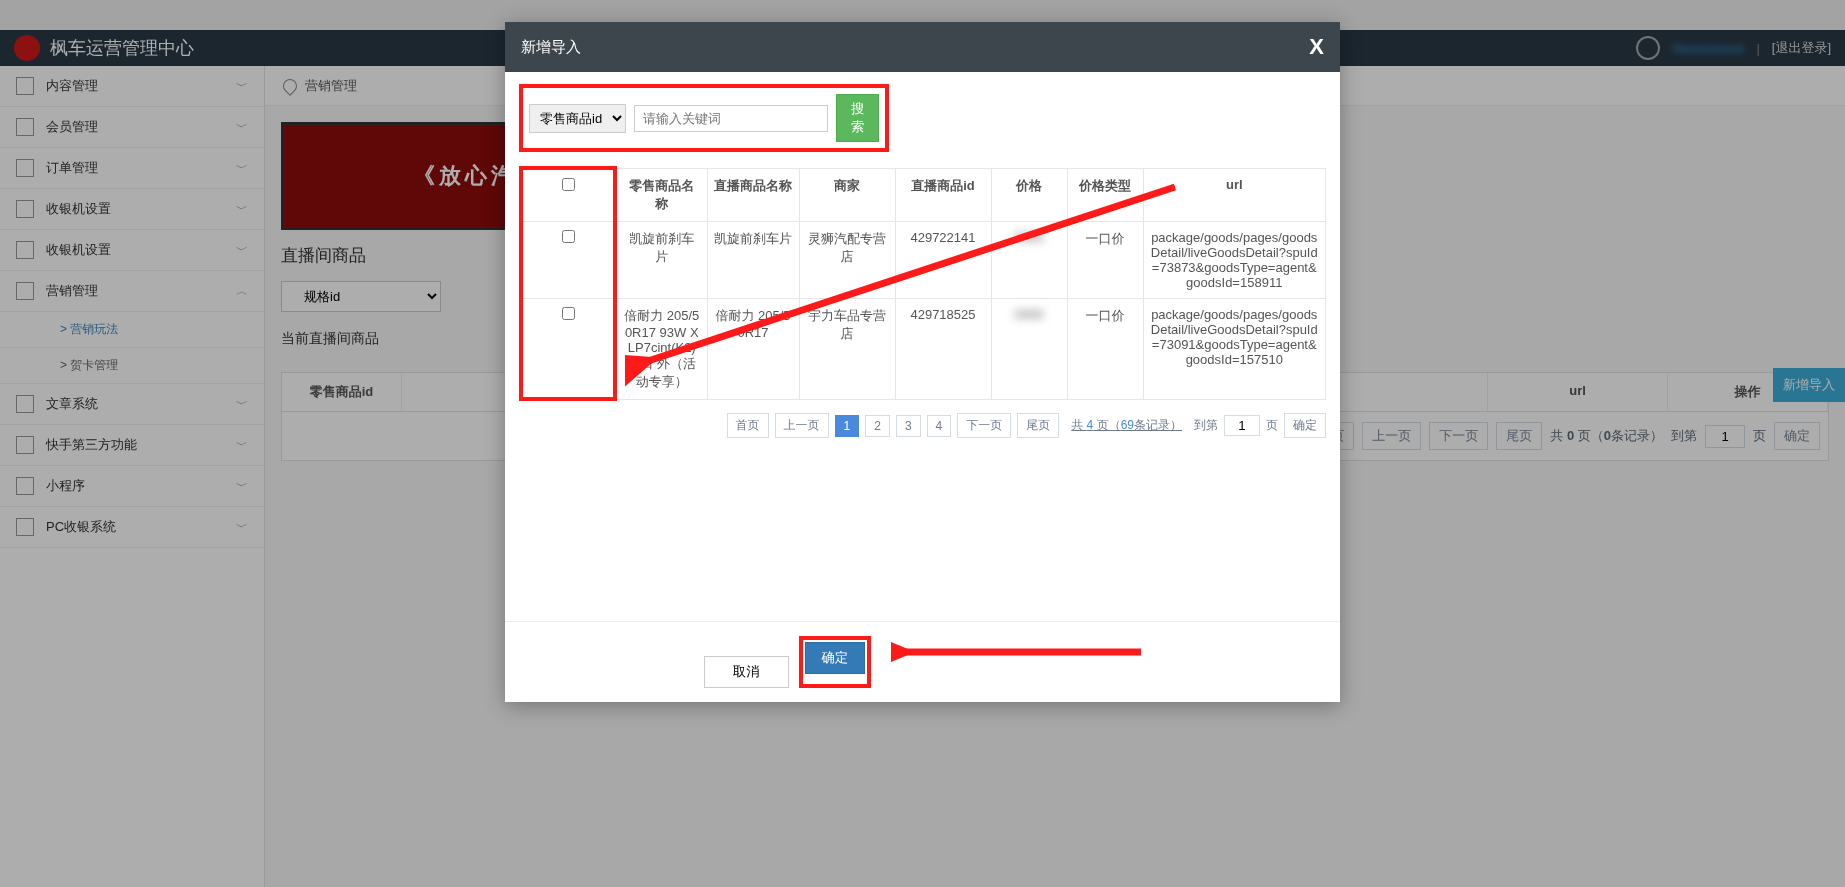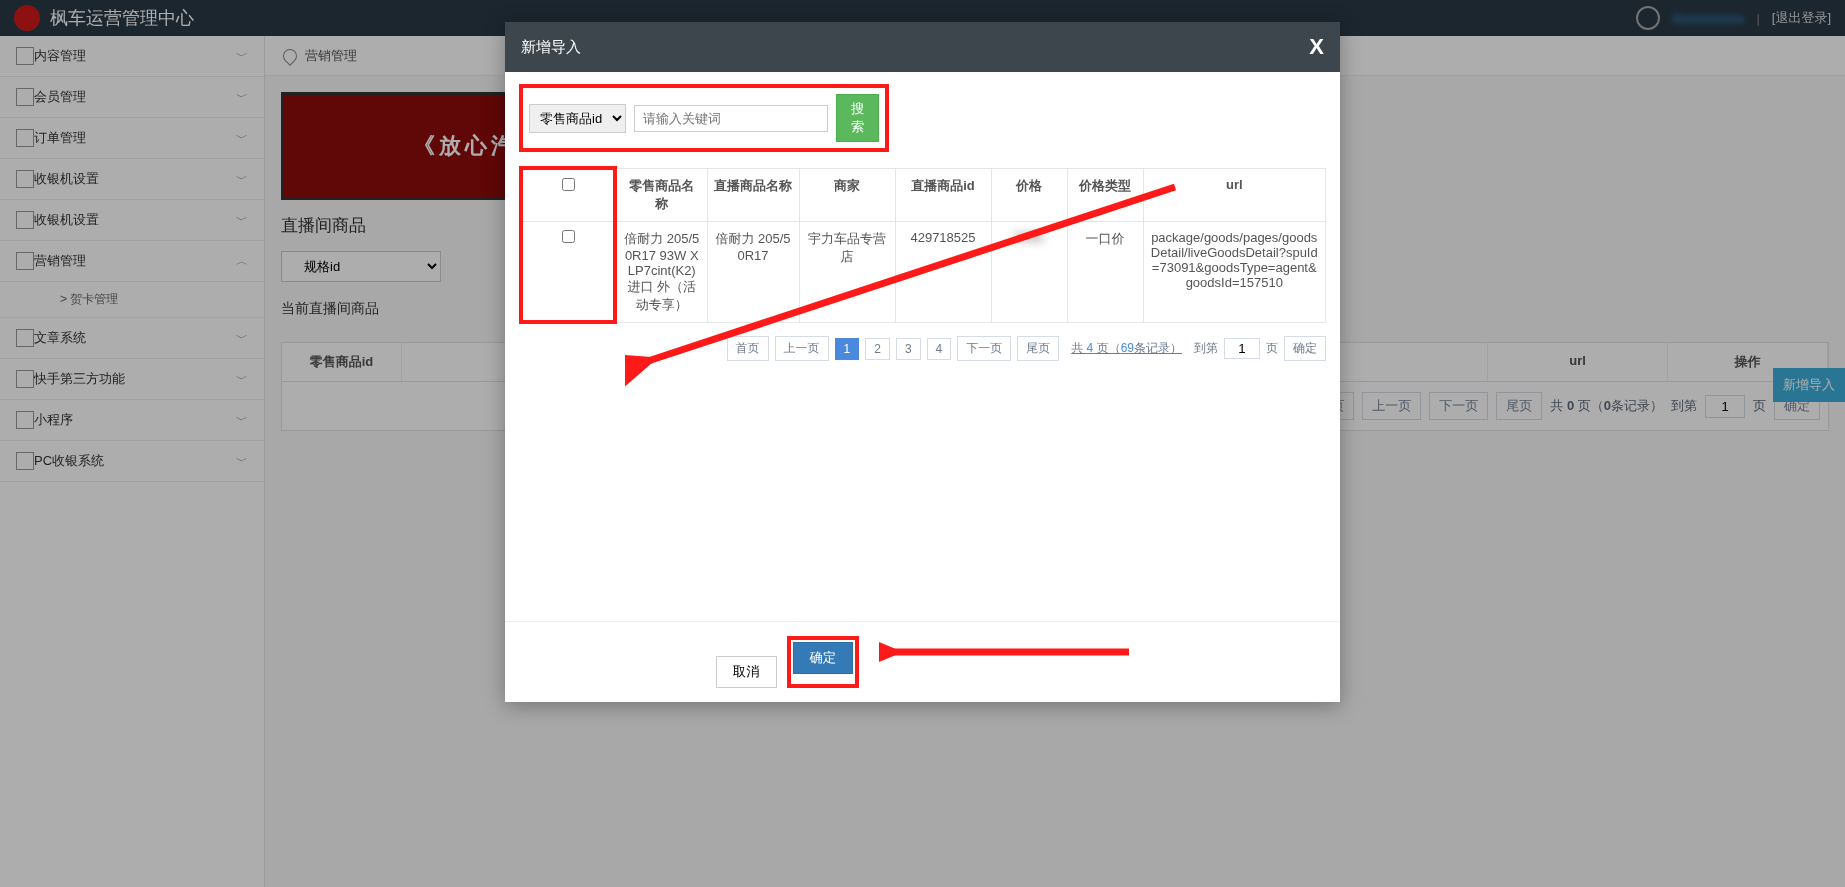--- a/index.html
+++ b/index.html
@@ -16,20 +16,21 @@
   }
   
   .header {
     height: 36px;
     background: #293846;
     color: #fff;
     display: flex;
     align-items: center;
     padding: 0 14px;
     justify-content: space-between;
+    margin-top: 30px;
   }
   .header-left { display:flex; align-items:center; gap:10px; font-size:18px;}
   .header-left .logo {
     width:26px; height:26px; background:#d21a1a;
     border-radius:50%;
     position:relative;
   }
   .header-right { display:flex; align-items:center; gap:12px; font-size:13px;}
   .header-right .avatar {
     width:24px; height:24px; border:2px solid #aaa; border-radius:50%;
@@ -42,21 +43,21 @@
   .main { display:flex; height:calc(100% - 36px); }
   .sidebar {
     width:265px; background:#fff; border-right:1px solid #e5e5e5;
     overflow-y:auto;
   }
   .side-item {
     display:flex; align-items:center; justify-content:space-between;
     padding:11px 16px; border-bottom:1px solid #eee; cursor:pointer;
     color:#333;
   }
-  .side-item .s-left { display:flex; align-items:center; }
+  .side-item .s-left { display:flex; align-items:center; gap:12px;}
   .side-item .s-icon {
     width:18px; height:18px; display:inline-block;
     border:1.5px solid #999;
   }
   .side-item .chev { color:#999; font-size:12px;}
   .sub-item {
     padding:9px 16px 9px 60px; font-size:12px; color:#666;
     border-bottom:1px solid #f3f3f3; cursor:pointer;
   }
   .sub-item.active { color:#4481c1; }
@@ -167,21 +168,21 @@
   }
   .dlg-pager .p-btn.active { background:#4b89dc; border-color:#4b89dc; color:#fff;}
   .dlg-pager .info { margin:0 6px;text-decoration:underline;}
   .dlg-pager .info b { color:#4b89dc; font-weight:normal;}
   .dlg-pager .p-input { width:36px; border:1px solid #d6dce6; padding:2px 4px; text-align:center;}
   .dlg-foot {
     padding:14px 0; display:flex; justify-content:center; gap:10px;
     border-top:1px solid #eee;
   }
   .dlg-foot .btn-cancel {
-    border:1px solid #ccc; background:#fff; padding:6px 16px; cursor:pointer;margin-top:20px;
+    border:1px solid #ccc; background:#fff; padding:6px 28px; cursor:pointer;margin-top:20px;
   }
   .dlg-foot .btn-ok {
     border:1px solid #2e6da4; background:#337ab7; color:#fff; padding:6px 16px; cursor:pointer;
   }
   .ok-wrap {
     border:4px solid #ff1a1a; padding:2px;
   }
   
   .arrow-svg { position:absolute; pointer-events:none; }
 </style>
@@ -239,20 +240,21 @@
         </span>
       <span class="chev">﹀</span>
     </div>
     <div class="side-item">
       <span class="s-left">
           <span class="s-icon"></span>
           <span>营销管理</span>
         </span>
       <span class="chev">︿</span>
     </div>
+    <div class="sub-item active">&gt; 营销玩法</div>
     <div class="sub-item">&gt; 贺卡管理</div>
     <div class="side-item">
       <span class="s-left">
           <span class="s-icon"></span>
           <span>文章系统</span>
         </span>
       <span class="chev">﹀</span>
     </div>
     <div class="side-item">
       <span class="s-left">
@@ -346,20 +348,30 @@
             <th>商家</th>
             <th>直播商品id</th>
             <th>价格</th>
             <th>价格类型</th>
             <th>url</th>
           </tr>
         </thead>
         <tbody id="tblbody">
             <tr>
               <td class="red-box-col"><input type="checkbox" style=""></td>
+              <td>凯旋前刹车片</td>
+              <td>凯旋前刹车片</td>
+              <td>灵狮汽配专营店</td>
+              <td>429722141</td>
+              <td class="price"><span>0000</span></td>
+              <td>一口价</td>
+              <td>package/goods/pages/goodsDetail/liveGoodsDetail?spuId=73873&amp;goodsType=agent&amp;goodsId=158911</td>
+            </tr>
+            <tr>
+              <td class="red-box-col"><input type="checkbox" style=""></td>
               <td>倍耐力 205/50R17 93W XLP7cint(K2) 进口 外（活动专享）</td>
               <td>倍耐力 205/50R17</td>
               <td>宇力车品专营店</td>
               <td>429718525</td>
               <td class="price"><span>0000</span></td>
               <td>一口价</td>
               <td>package/goods/pages/goodsDetail/liveGoodsDetail?spuId=73091&amp;goodsType=agent&amp;goodsId=157510</td>
             </tr>
           </tbody>
       </table>

